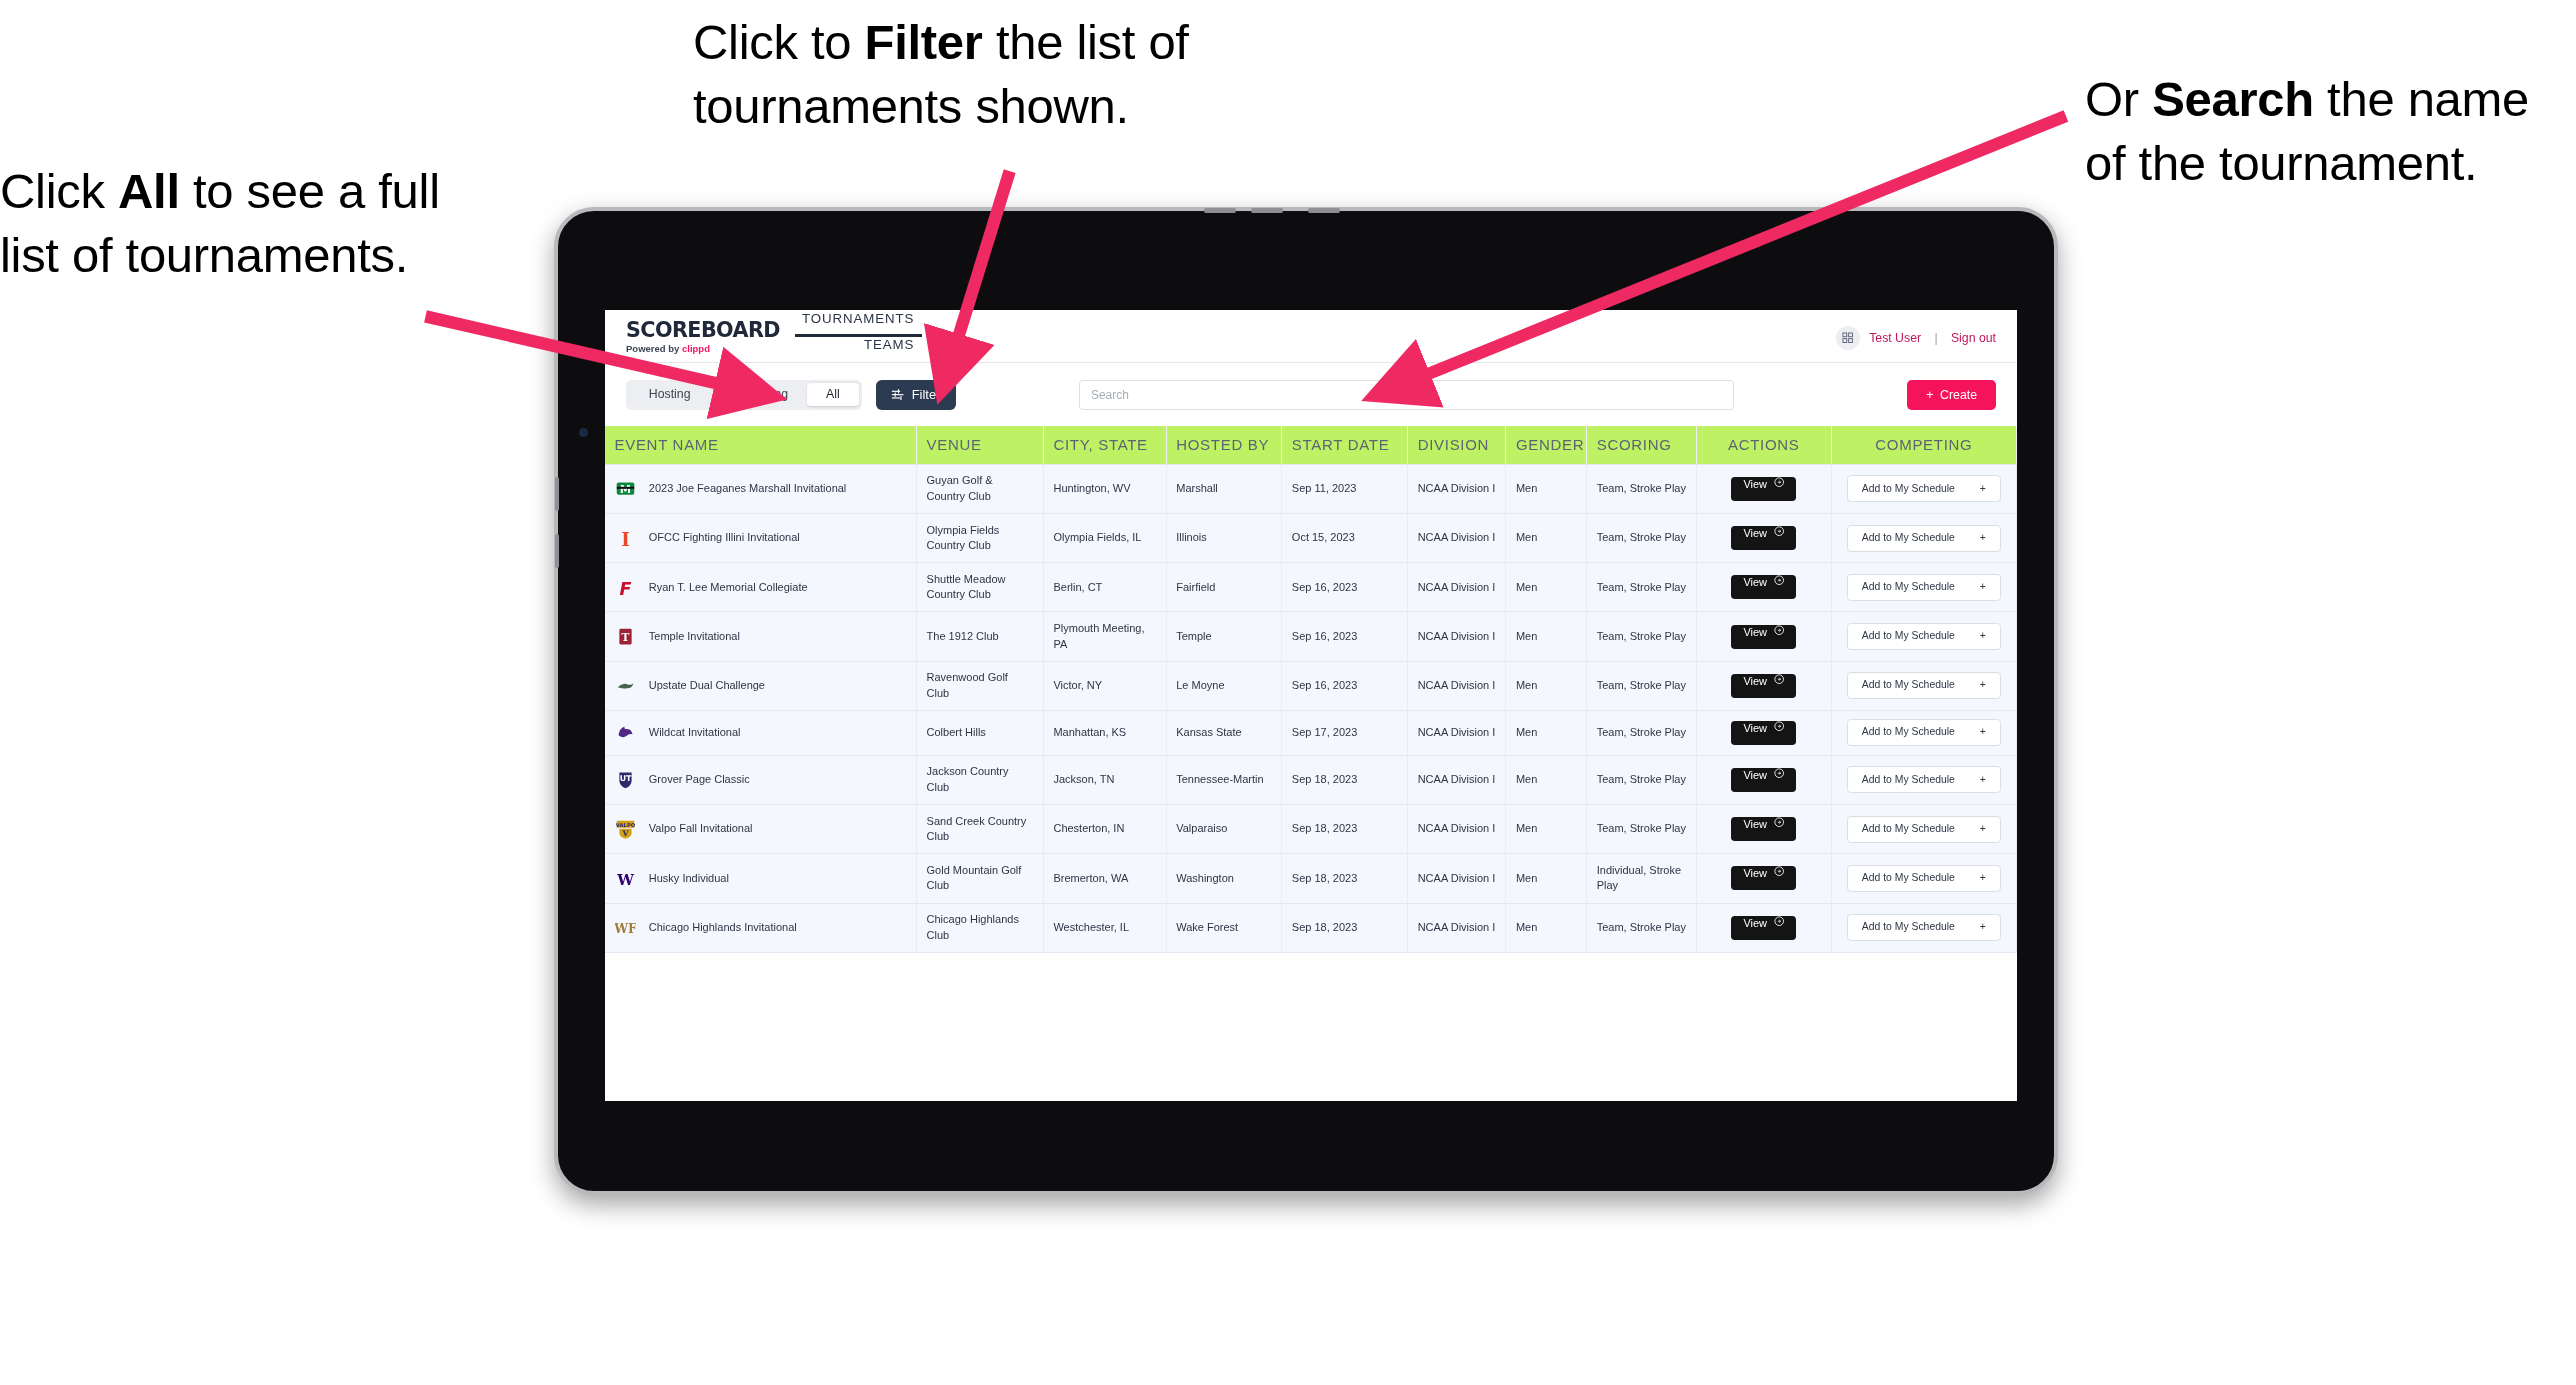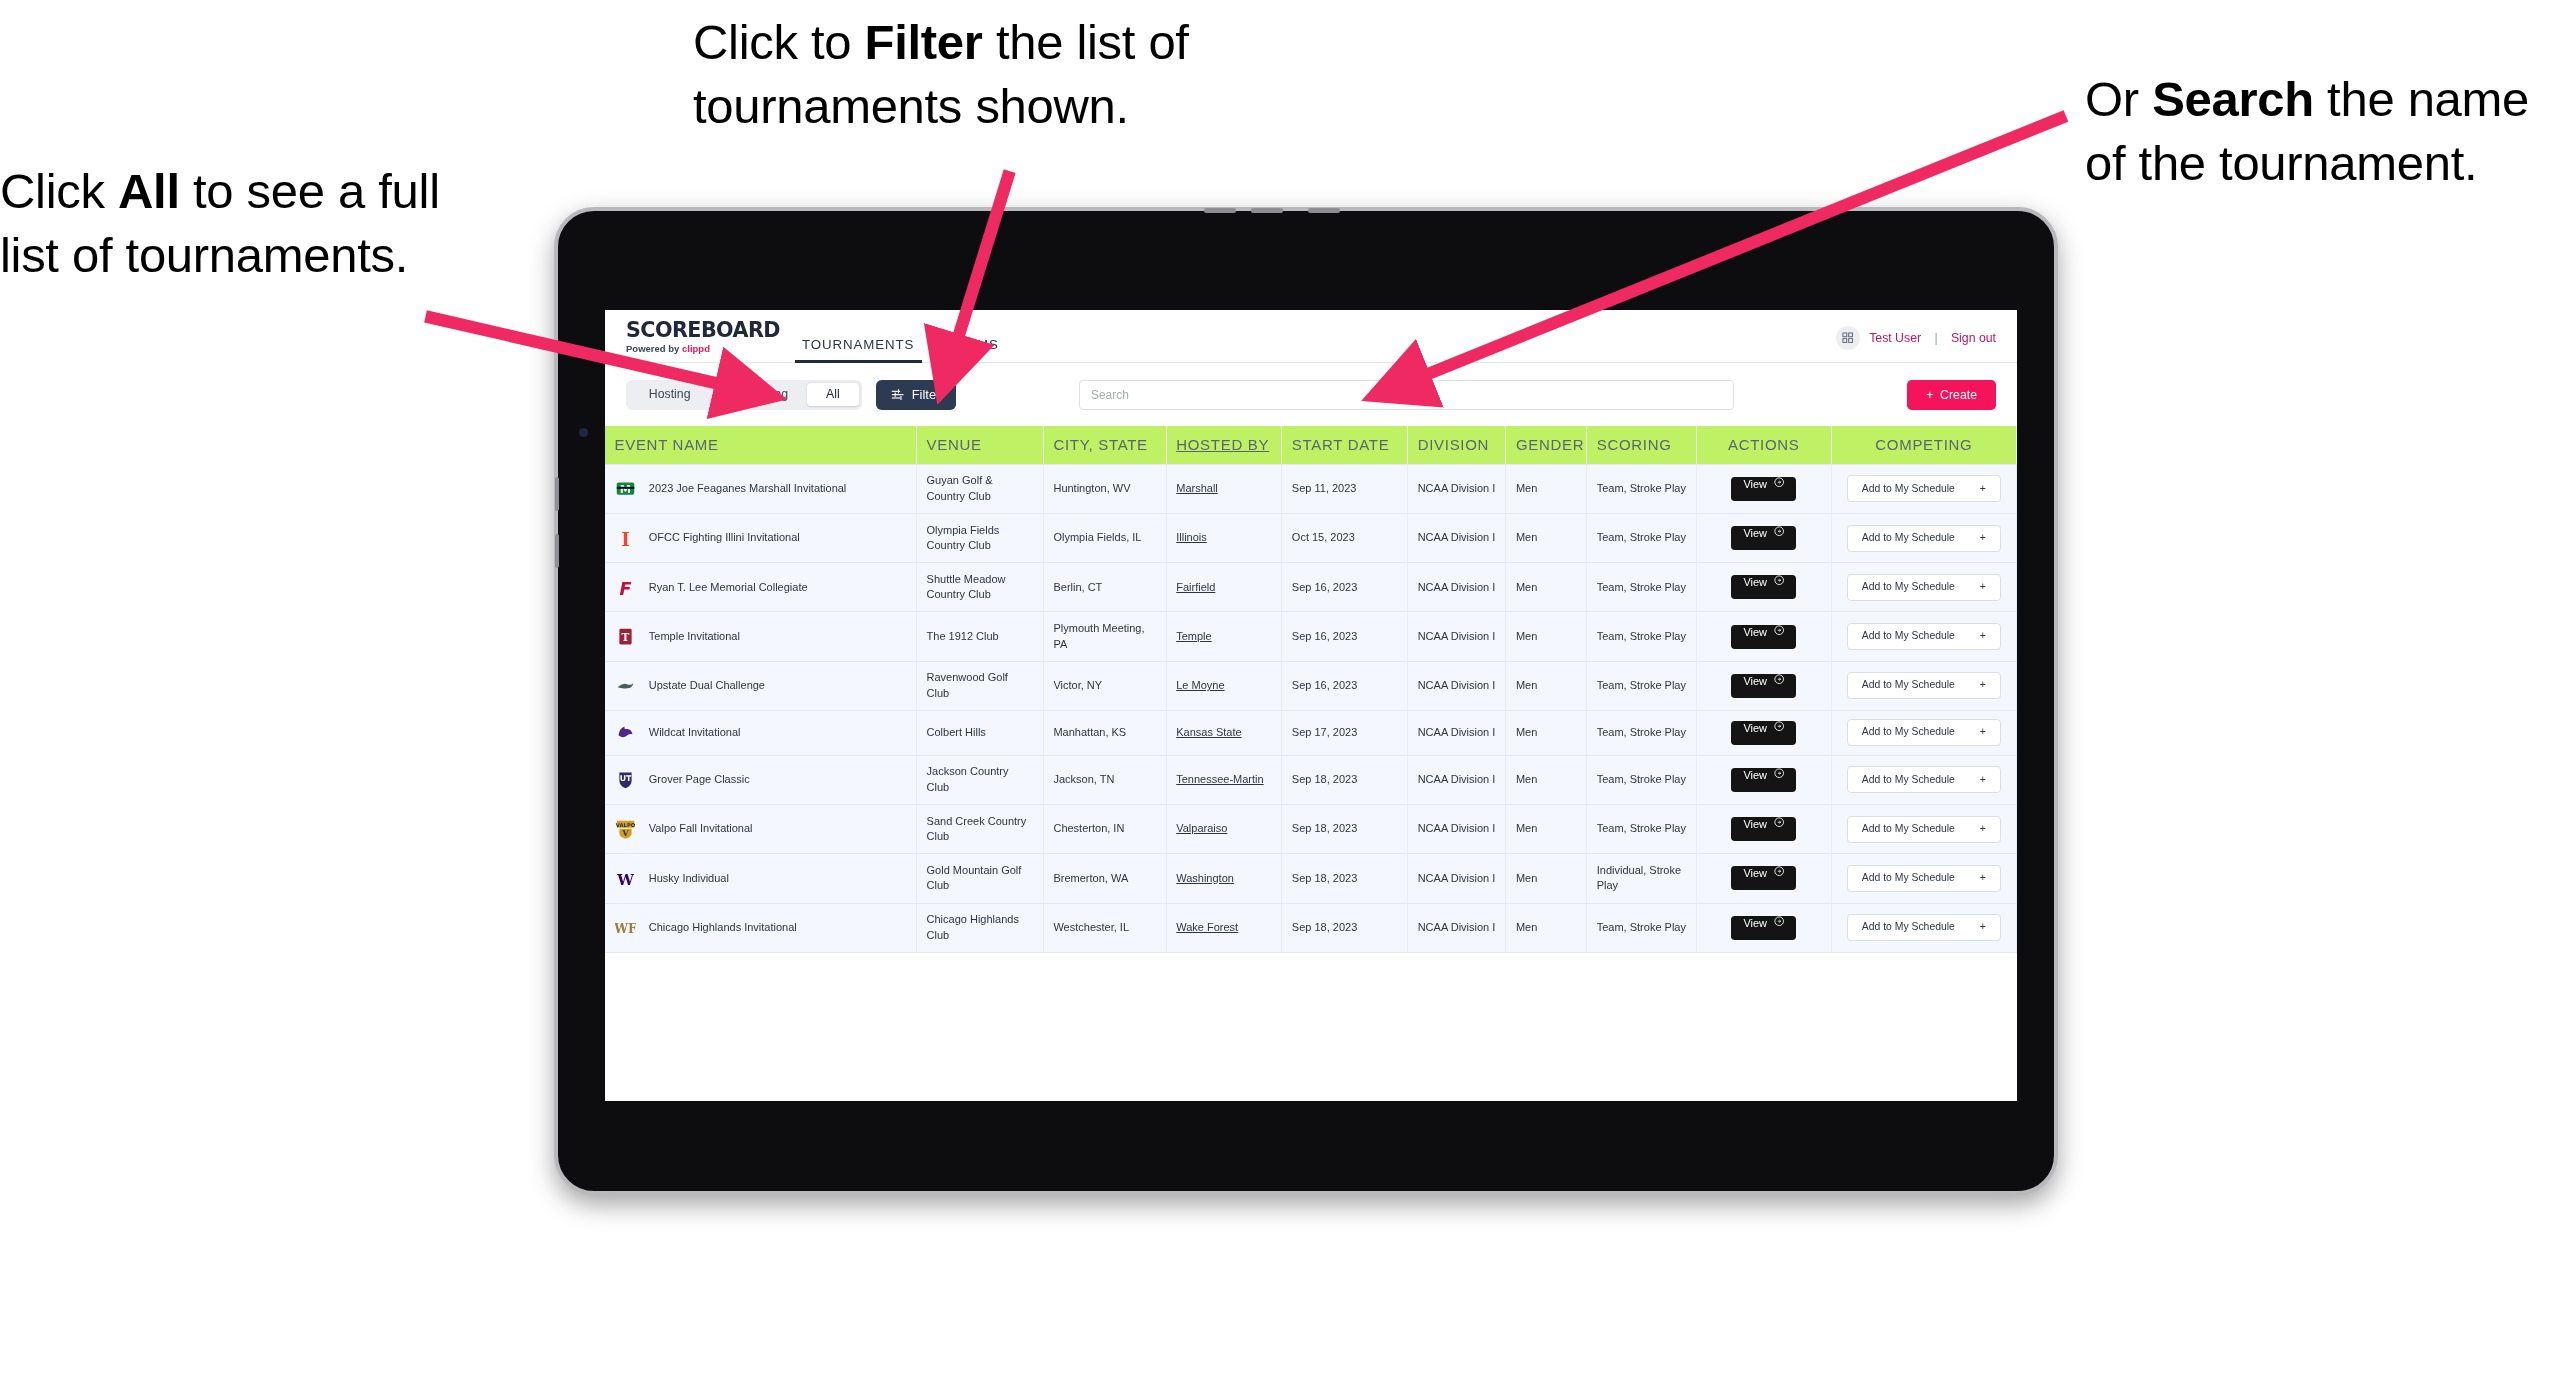--- a/index.html
+++ b/index.html
@@ -45,21 +45,21 @@
   }
   
   .topbar{height:52px;background:#fff;display:flex;align-items:flex-end;position:relative;border-bottom:0.9px solid #e4e6ea;}
   .brand{padding:0 0 7.6px 21px;width:142px;}
   .brand-name{
     font-family:"DejaVu Sans", sans-serif;font-weight:700;font-size:22px;color:#20293a;
     letter-spacing:-0.6px;line-height:1;transform:scaleX(.94);transform-origin:left;
   }
   .brand-sub{font-size:9.5px;color:#3b4354;margin-top:2.8px;font-weight:600;}
   .brand-sub .clippd{color:#f5145b;font-weight:700;}
-  .navtabs{display:flex;align-items:flex-end;height:100%;margin-left:17px;}
+  .navtabs{display:flex;align-items:flex-end;height:100%;margin-left:17px;flex-direction:column;}
   .navtab{
     font-size:13.3px;color:#2b3446;letter-spacing:0.9px;padding:0 17px 10.4px 17px;
     height:100%;display:flex;align-items:flex-end;cursor:pointer;position:relative;
   }
   .navtab.active:after{content:"";position:absolute;left:9.5px;right:9.5px;bottom:-0.9px;height:2.8px;background:#222b3b;}
   .user-area{margin-left:auto;display:flex;align-items:center;gap:9.5px;padding:0 21px 12.3px 0;}
   .avatar{width:24px;height:24px;border-radius:50%;background:#eceef1;display:flex;align-items:center;justify-content:center;}
   .avatar svg{display:block;}
   .user-txt{font-size:12.3px;color:#be185d;}
   .user-sep{color:#9aa1ad;margin:0 3.8px;}
@@ -103,21 +103,21 @@
   .logo{width:22px;height:22px;flex:0 0 22px;display:flex;align-items:center;justify-content:center;}
   .logo svg{display:block;}
   .view-btn{
     background:#141414;color:#fff;border-radius:3.8px;height:24px;display:inline-flex;
     gap:6.6px;padding:0 12.3px;font-size:11px;cursor:pointer;
   }
   .sched-btn{
     background:#fff;color:#2d3545;border:0.9px solid #d9dee7;border-radius:3.8px;height:25px;
     display:inline-flex;align-items:center;gap:25px;padding:0 14.2px;font-size:10.4px;cursor:pointer;white-space:nowrap;
   }
-  .w-evt{width:285px;} .w-ven{width:104px;} .w-cty{width:100px;} .w-host{width:93px;text-decoration:underline;}
+  .w-evt{width:285px;} .w-ven{width:104px;} .w-cty{width:100px;} .w-host{width:93px;}
   .w-date{width:103px;} .w-div{width:76px;} .w-gen{width:59px;} .w-sco{width:87px;}
   .w-act{width:112px;} .w-cmp{width:161px;}
 </style>
 </head>
 <body>
 
 <div class="annot" id="annot-all">
   <span>Click </span><b>All</b><span> to see a full list of tournaments.</span>
 </div>
 <div class="annot" id="annot-filter">

